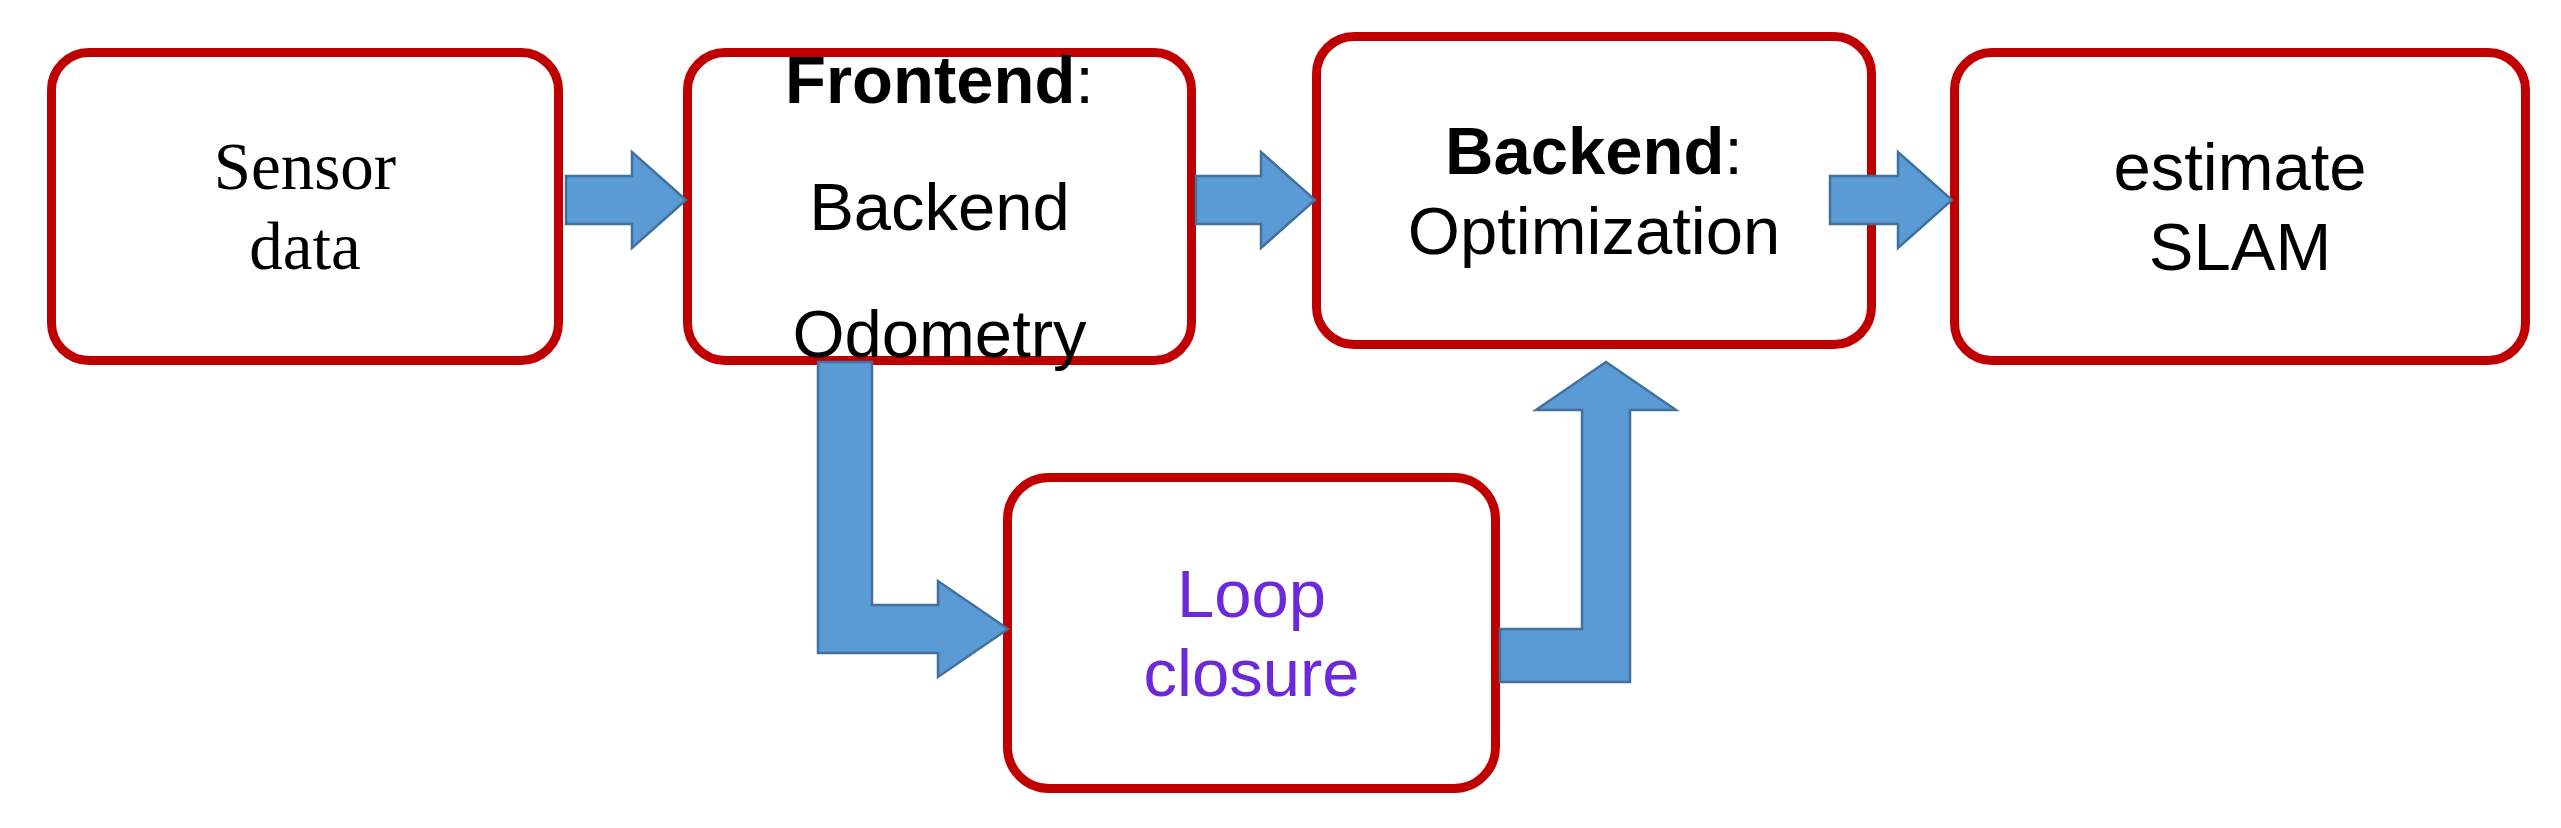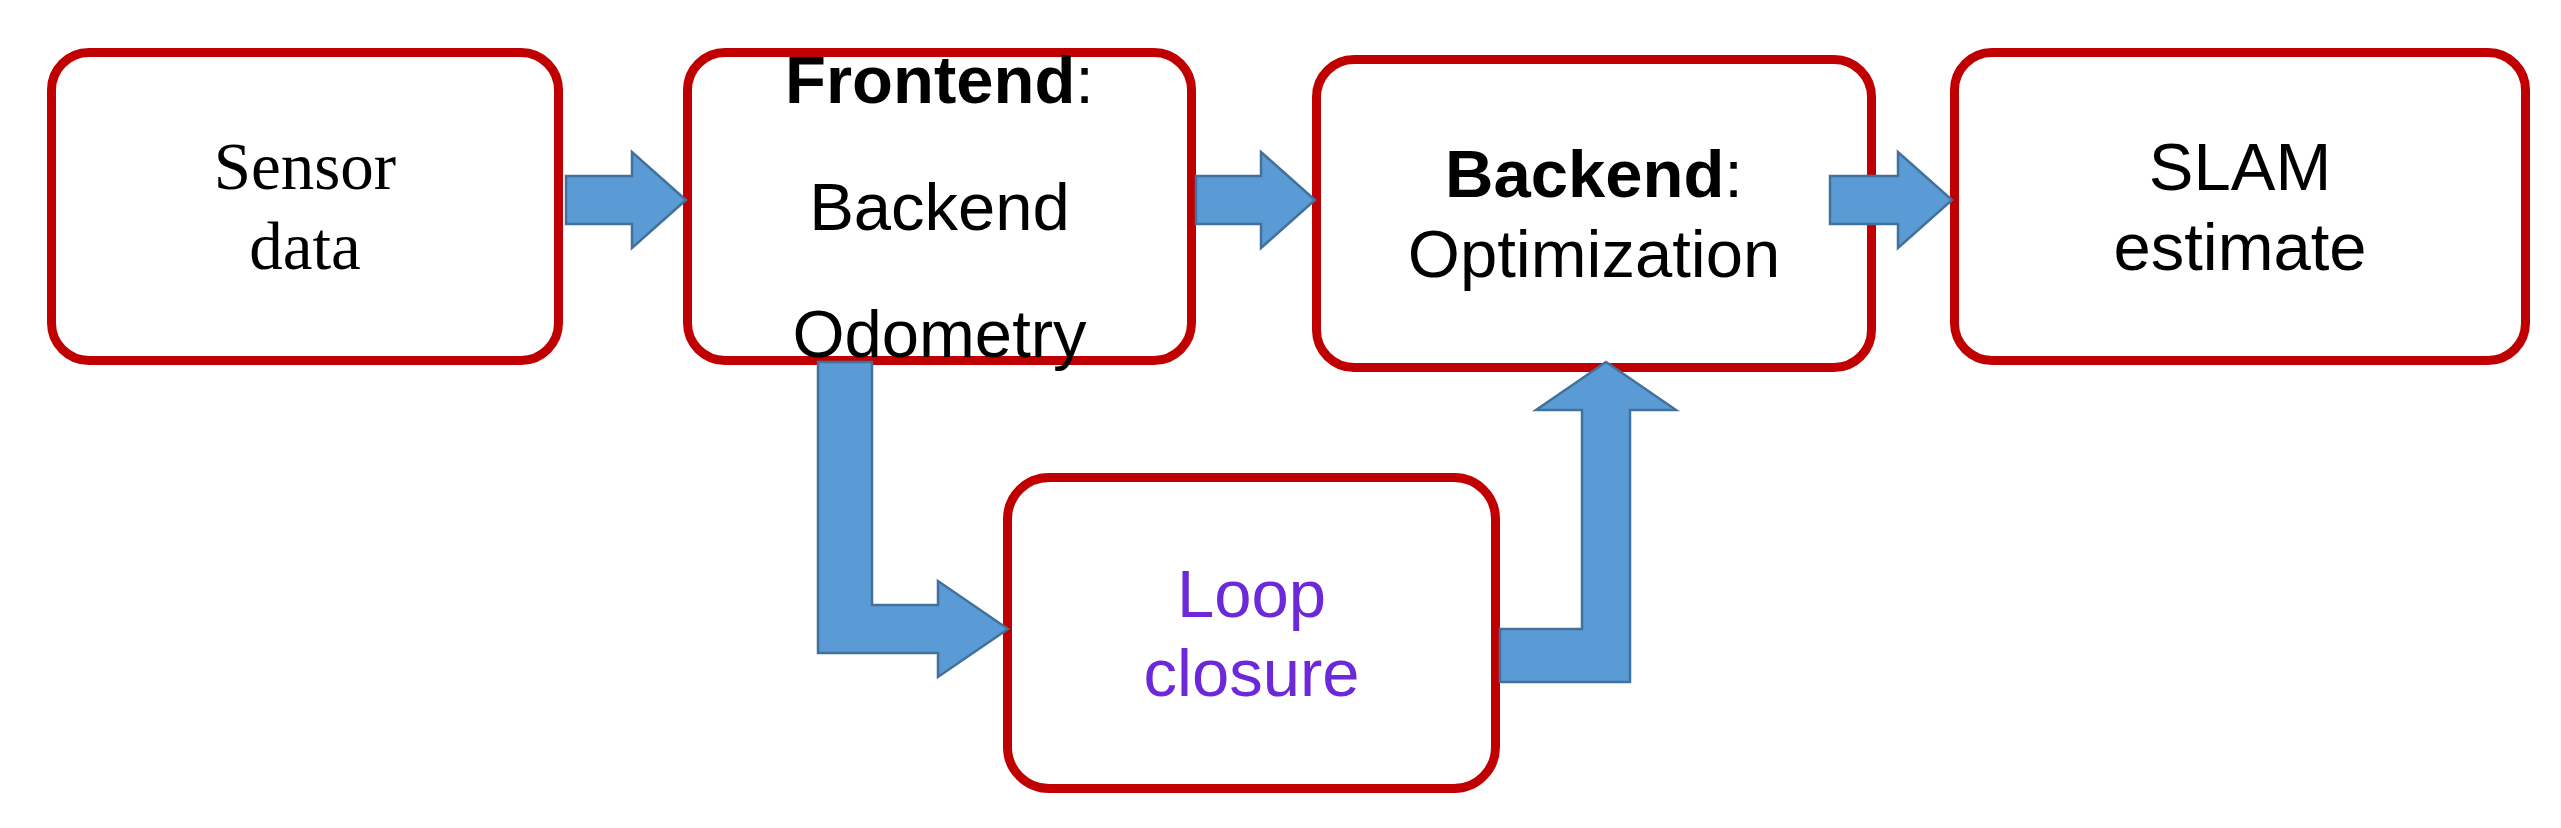--- a/index.html
+++ b/index.html
@@ -40,21 +40,21 @@
   .node .line.bold {
     font-weight: bold;
   }
   .node .line.bold .thin {
     font-weight: normal;
   }
 
   
   #node-sensor-data   { left: 47px;   top: 48px;  width: 516px; height: 317px; font-family: Liberation Serif, serif; }
   #node-frontend      { left: 683px;  top: 48px;  width: 513px; height: 317px; }
-  #node-backend       { left: 1312px; top: 55px;  width: 564px; height: 317px; align-items: center; }
+  #node-backend       { left: 1312px; top: 32px;  width: 564px; height: 317px; align-items: center; }
   #node-slam-estimate { left: 1950px; top: 48px;  width: 580px; height: 317px; }
   #node-loop-closure  { left: 1003px; top: 473px; width: 497px; height: 320px; border-radius: 46px; }
 
   
   .arrow-h {
     position: absolute;
     height: 96px;
   }
   .arrow-h svg, .arrow-elbow svg { display: block; overflow: visible; }
 
@@ -85,22 +85,22 @@
     <span class="line">Backend</span>
     <span class="line">Odometry</span>
   </div>
 
   <div class="node" id="node-backend" style="border-color: rgb(192, 0, 0); background: rgb(255, 255, 255); color: rgb(0, 0, 0);">
     <span class="line bold"><span>Backend</span><span class="thin">:</span></span>
     <span class="line">Optimization</span>
   </div>
 
   <div class="node" id="node-slam-estimate" style="border-color: rgb(192, 0, 0); background: rgb(255, 255, 255); color: rgb(0, 0, 0);">
+    <span class="line">estimate</span>
     <span class="line">SLAM</span>
-    <span class="line">estimate</span>
   </div>
 
   <div class="node" id="node-loop-closure" style="border-color: rgb(192, 0, 0); background: rgb(255, 255, 255); color: #6d28d9;">
     <span class="line">Loop</span>
     <span class="line">closure</span>
   </div>
 
   <div class="arrow-h" id="arrow-sensor-to-frontend">
     <svg width="120" height="96" viewBox="0 0 120 96">
       <polygon class="blue-fill blue-strk" points="0,24 66,24 66,0 120,48 66,96 66,72 0,72" style="fill: rgb(91, 155, 213); stroke: rgb(65, 113, 156);"></polygon>

